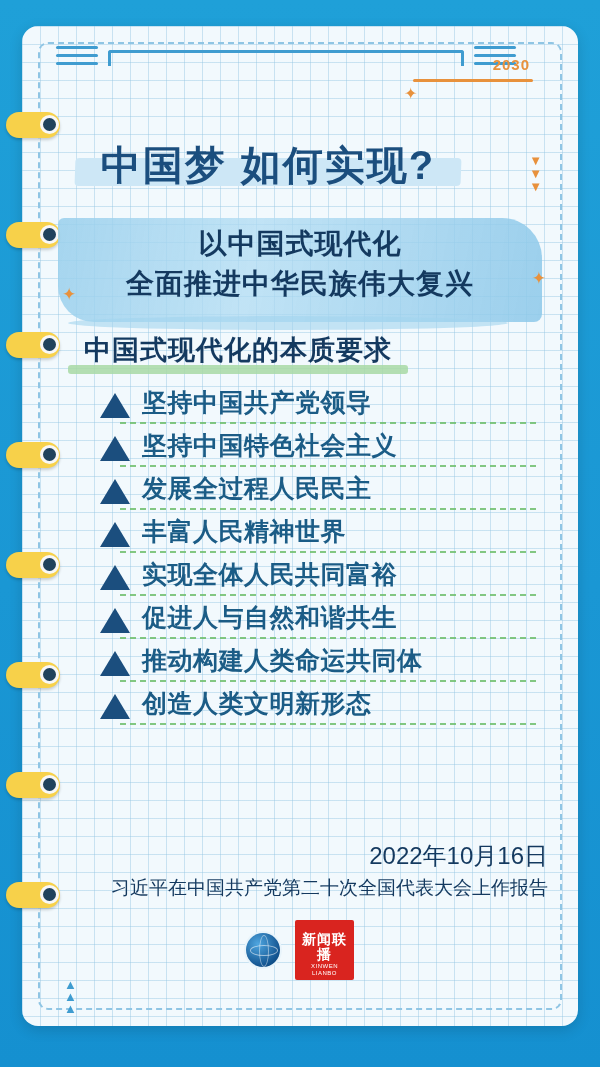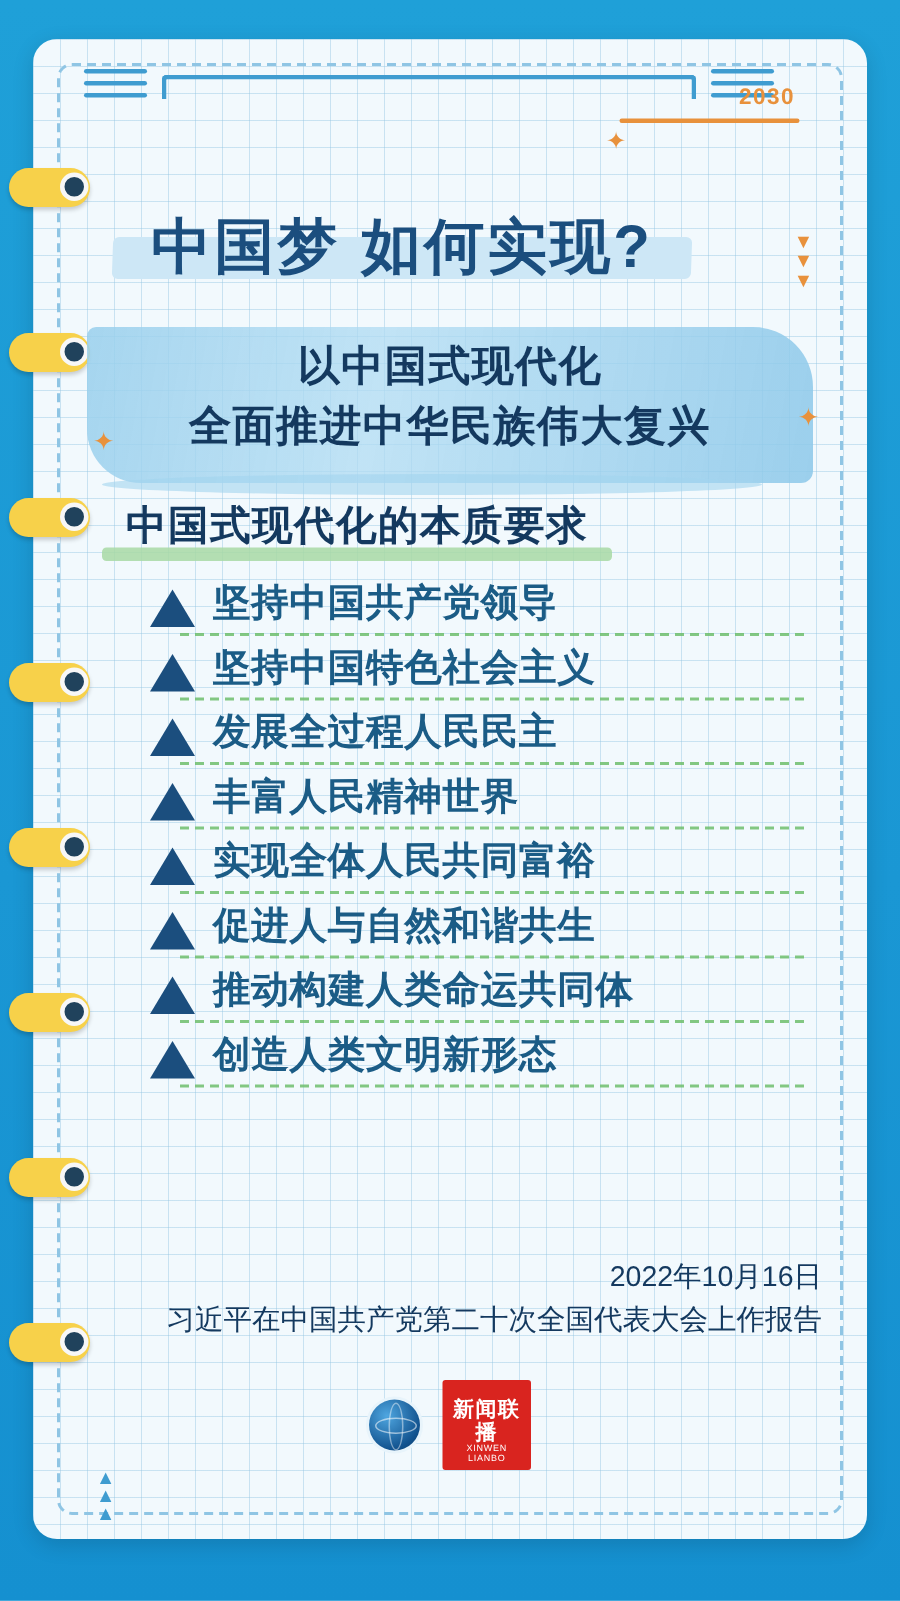--- a/index.html
+++ b/index.html
@@ -317,21 +317,21 @@
   
   .source {
     position: absolute;
     right: 52px;
     top: 838px;
     width: 470px;
     text-align: right;
     color: #14395f;
   }
   .source-date {
-    font-size: 19px;
+    font-size: 24px;
     line-height: 1.5;
   }
   .source-line {
     font-size: 19px;
     line-height: 1.5;
     font-weight: 500;
     padding-left: 32px;
   }
 
   

